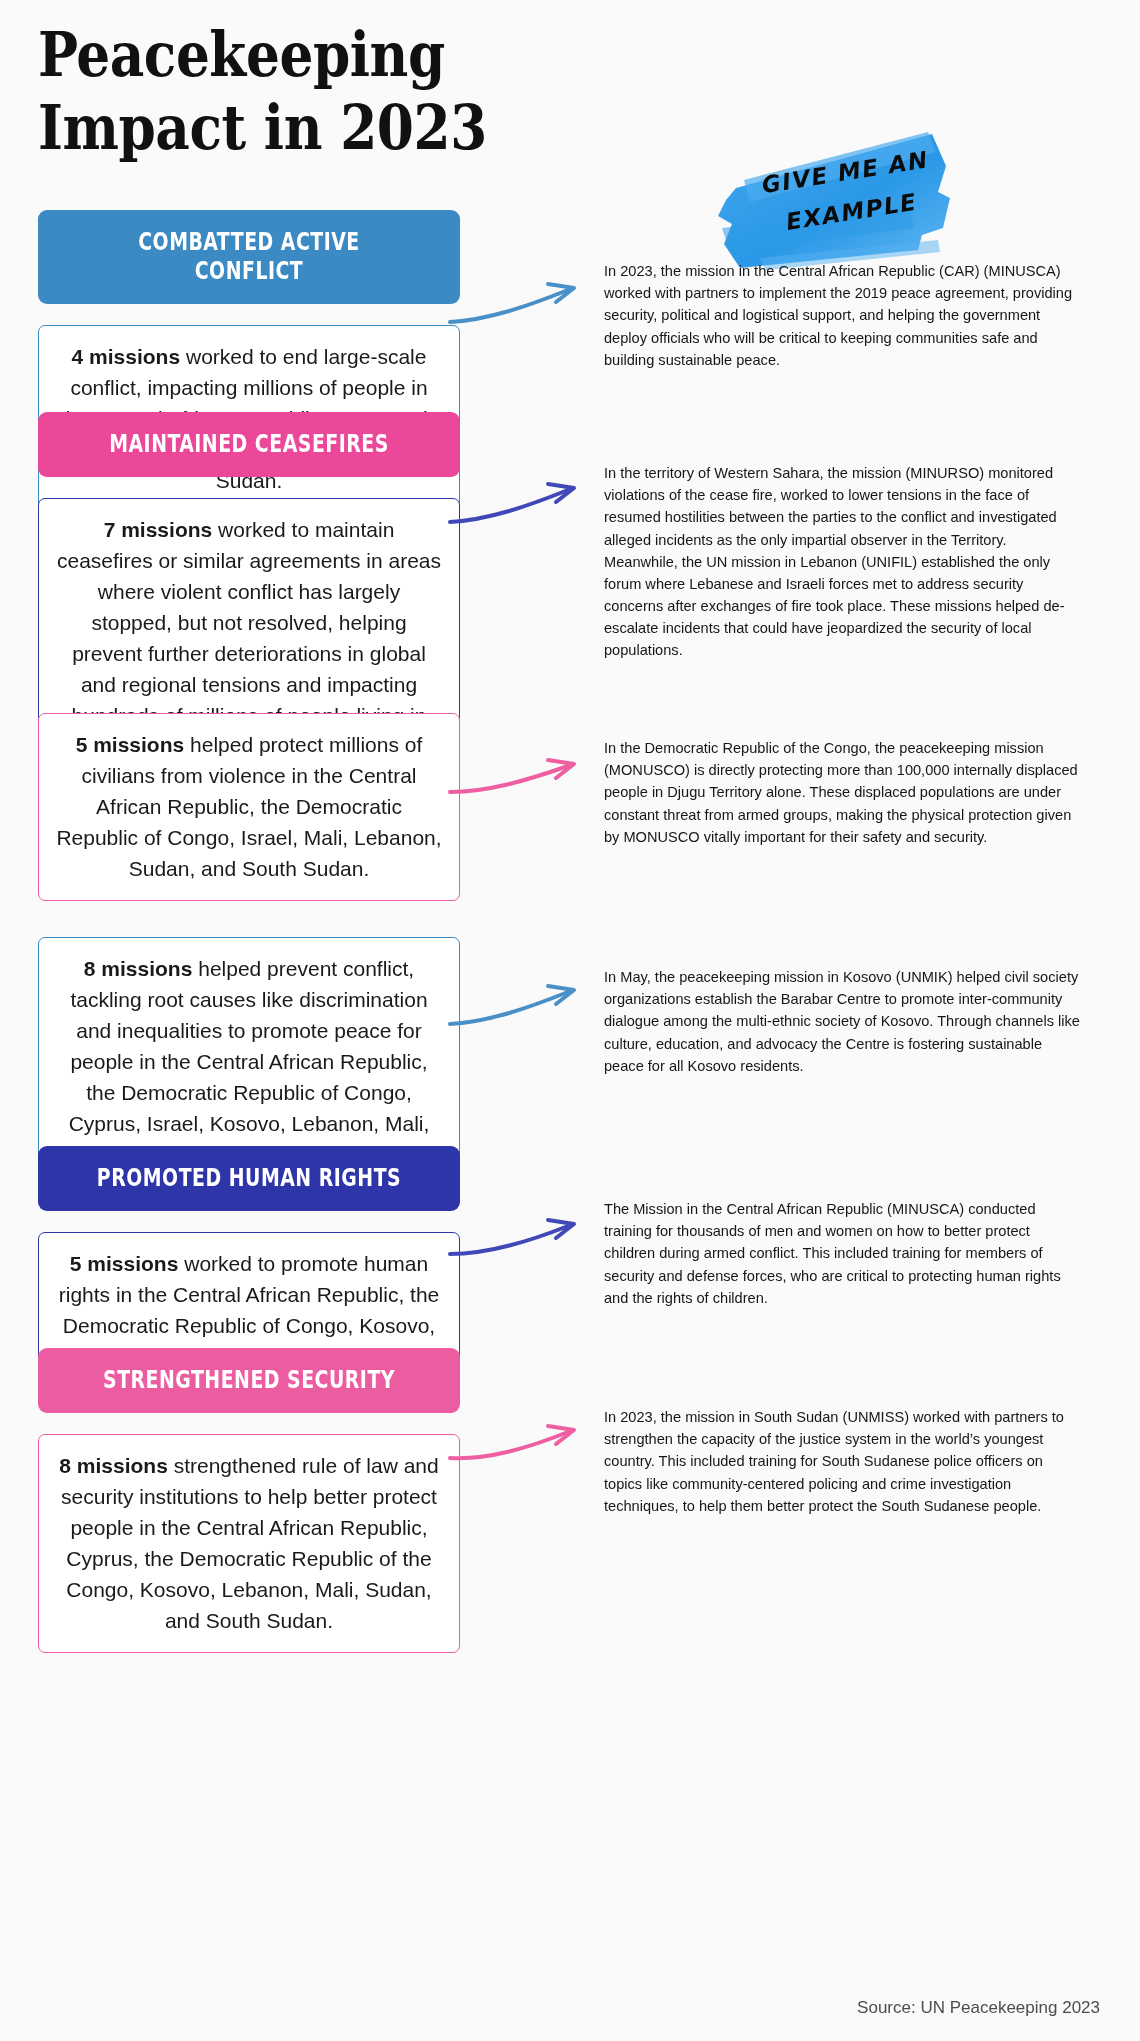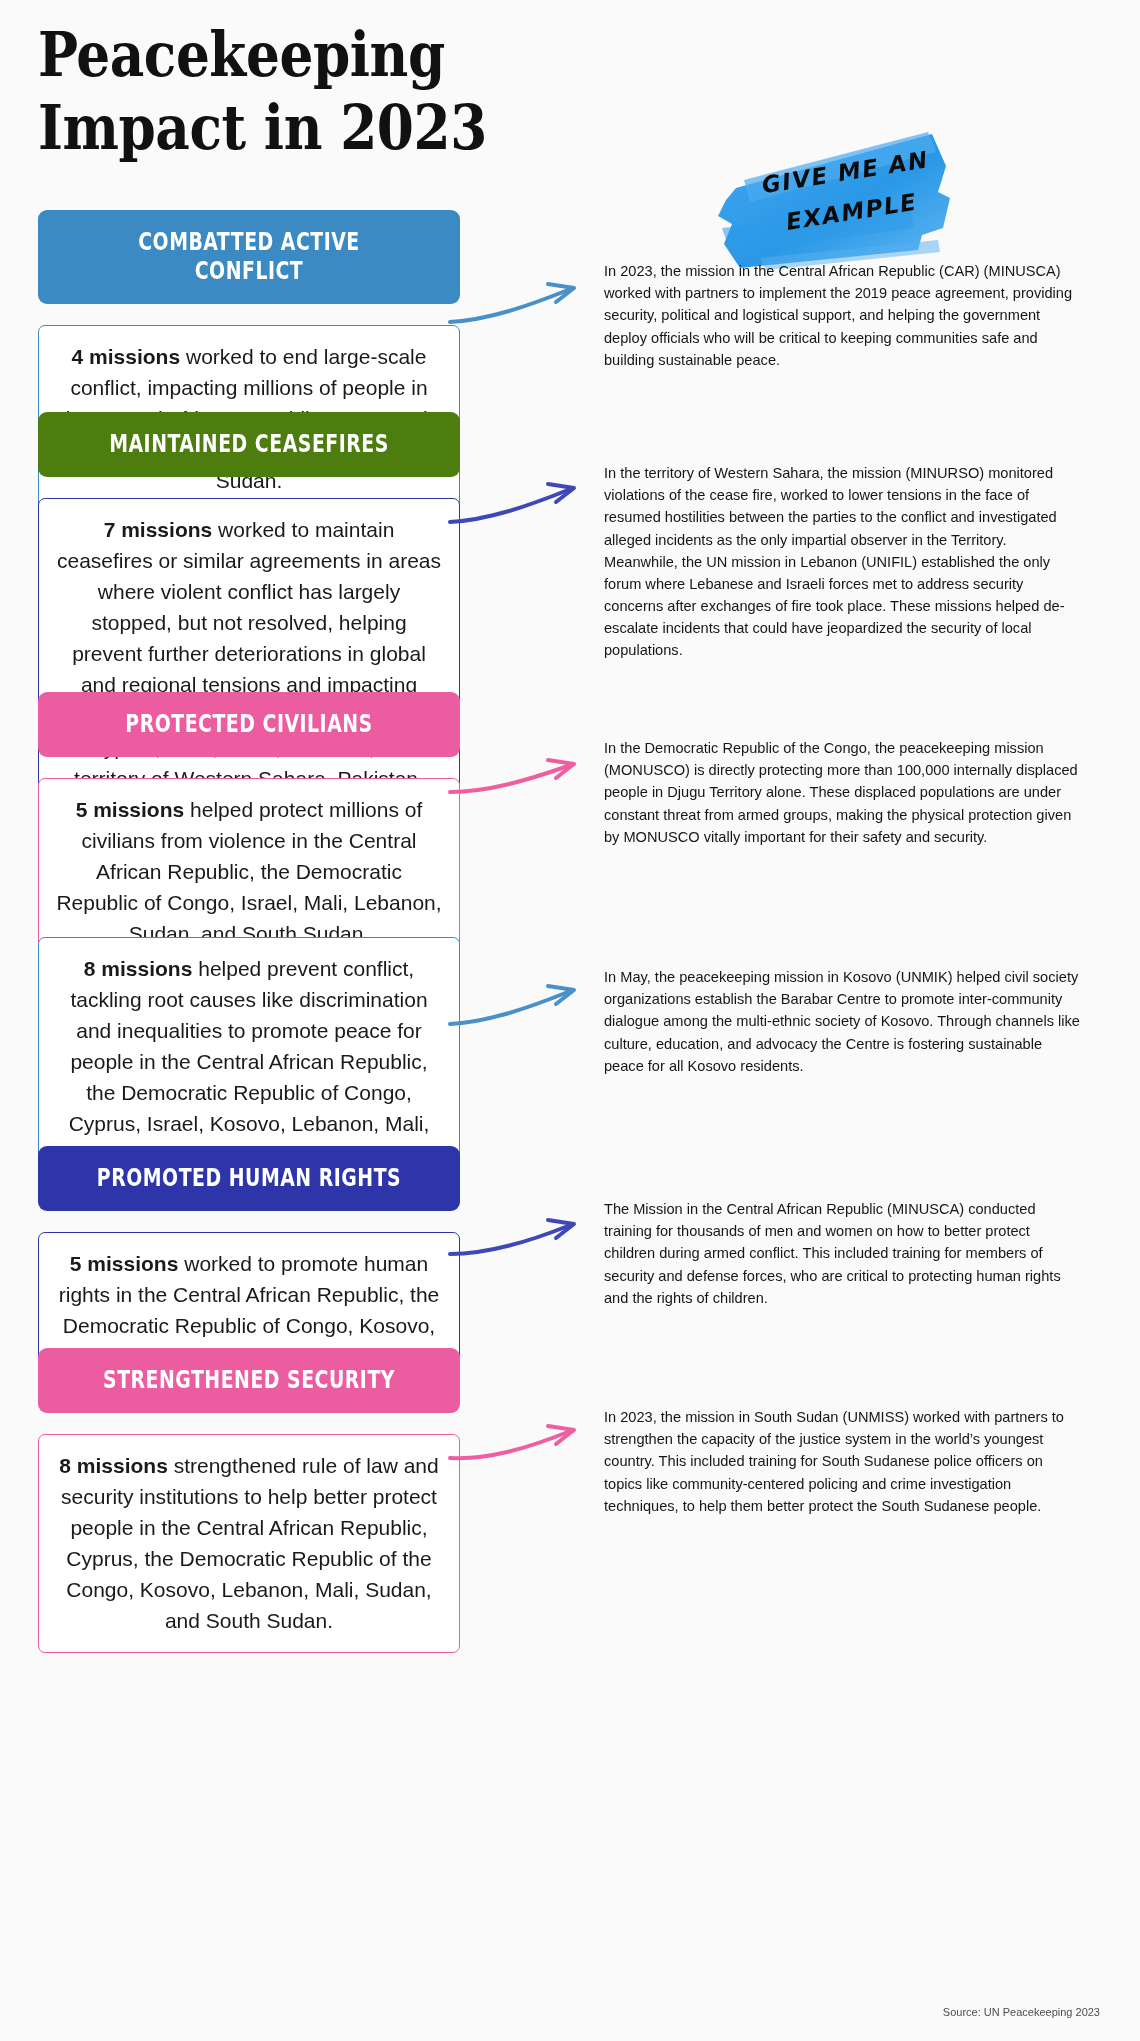--- a/index.html
+++ b/index.html
@@ -115,21 +115,21 @@
   }
 
   
   .arrow { position: absolute; }
 
   
   .source {
     position: absolute;
     right: 40px;
     bottom: 23px;
-    font-size: 11px;
+    font-size: 17px;
     color: #4d4d4d;
   }
 </style>
 </head>
 <body>
 
 <div class="page">
 
   <div class="title">Peacekeeping Impact in 2023</div>
 
@@ -164,39 +164,36 @@
     </div>
     <svg class="arrow" style="left:448px; top:60px;" width="160" height="60" viewBox="0 0 160 60">
       <path d="M2 52 C40 50, 80 36, 120 20" stroke="#4a90c8" stroke-width="4" fill="none" stroke-linecap="round"></path>
       <path d="M100 14 L126 18 L108 32" stroke="#4a90c8" stroke-width="4" fill="none" stroke-linecap="round" stroke-linejoin="round"></path>
     </svg>
     <div class="example" style="top:50px;">In 2023, the mission in the Central African Republic (CAR) (MINUSCA) worked with partners to implement the 2019 peace agreement, providing security, political and logistical support, and helping the government deploy officials who will be critical to keeping communities safe and building sustainable peace.</div>
   </div>
 
   <div class="section" style="top:412px;">
     <div class="left-col">
-      <div class="banner-wrap" style="background:#4d7c0f;">
+      <div class="banner-wrap" style="background:#ec4899;">
         <div class="banner">MAINTAINED CEASEFIRES</div>
       </div>
       <div class="blurb" style="border-color:#2e35a8;">
         <b>7 missions</b><span> worked to maintain ceasefires or similar agreements in areas where violent conflict has largely stopped, but not resolved, helping prevent further deteriorations in global and regional tensions and impacting hundreds of millions of people living in Cyprus, India, Israel, Lebanon, the territory of Western Sahara, Pakistan, South Sudan and Sudan.</span>
       </div>
     </div>
     <svg class="arrow" style="left:448px; top:58px;" width="160" height="60" viewBox="0 0 160 60">
       <path d="M2 52 C40 50, 80 36, 120 20" stroke="#4048b8" stroke-width="4" fill="none" stroke-linecap="round"></path>
       <path d="M100 14 L126 18 L108 32" stroke="#4048b8" stroke-width="4" fill="none" stroke-linecap="round" stroke-linejoin="round"></path>
     </svg>
     <div class="example" style="top:50px;">In the territory of Western Sahara, the mission (MINURSO) monitored violations of the cease fire, worked to lower tensions in the face of resumed hostilities between the parties to the conflict and investigated alleged incidents as the only impartial observer in the Territory. Meanwhile, the UN mission in Lebanon (UNIFIL) established the only forum where Lebanese and Israeli forces met to address security concerns after exchanges of fire took place. These missions helped de-escalate incidents that could have jeopardized the security of local populations.</div>
   </div>
 
   <div class="section" style="top:692px;">
     <div class="left-col">
-      <div class="banner-wrap" style="background:#ec5ca0;">
-        <div class="banner">PROTECTED CIVILIANS</div>
-      </div>
       <div class="blurb" style="border-color:#ec5ca0;">
         <b>5 missions</b><span> helped protect millions of civilians from violence in the Central African Republic, the Democratic Republic of Congo, Israel, Mali, Lebanon, Sudan, and South Sudan.</span>
       </div>
     </div>
     <svg class="arrow" style="left:448px; top:52px;" width="160" height="60" viewBox="0 0 160 60">
       <path d="M2 48 C40 48, 80 36, 120 22" stroke="#ee5fa2" stroke-width="4" fill="none" stroke-linecap="round"></path>
       <path d="M100 16 L126 20 L108 34" stroke="#ee5fa2" stroke-width="4" fill="none" stroke-linecap="round" stroke-linejoin="round"></path>
     </svg>
     <div class="example" style="top:45px;">In the Democratic Republic of the Congo, the peacekeeping mission (MONUSCO) is directly protecting more than 100,000 internally displaced people in Djugu Territory alone. These displaced populations are under constant threat from armed groups, making the physical protection given by MONUSCO vitally important for their safety and security.</div>
   </div>

